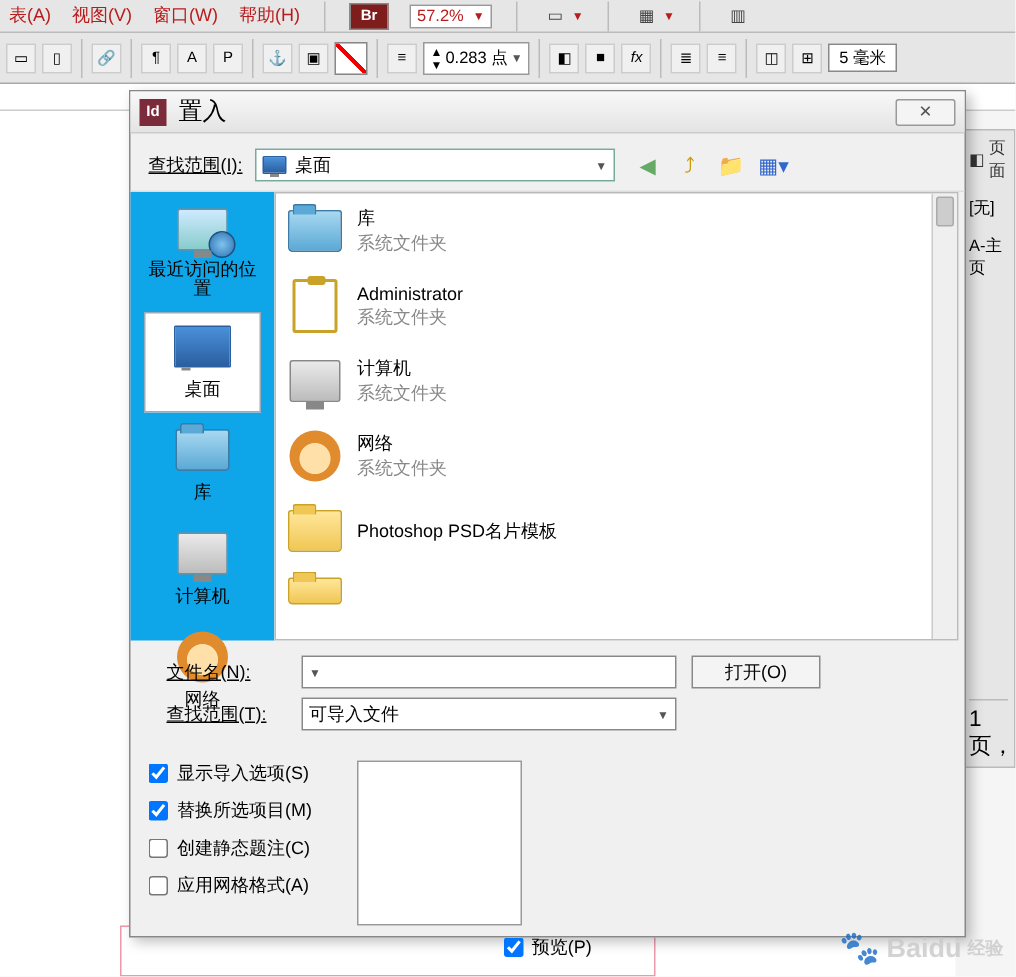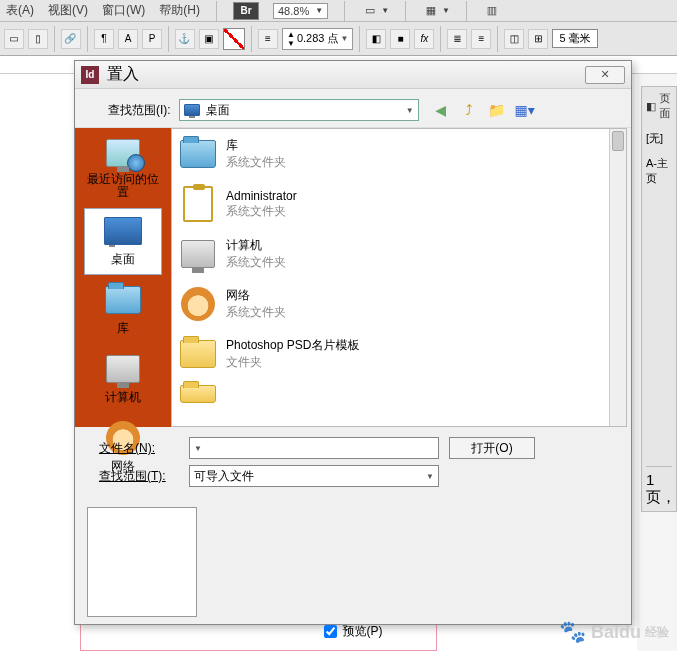--- a/index.html
+++ b/index.html
@@ -1,22 +1,22 @@
 <!DOCTYPE html>
 <html><head>
 <meta charset="utf-8">
 <style>
   * { box-sizing: border-box; margin: 0; padding: 0; font-family: "Microsoft YaHei", "SimSun", sans-serif; }
   body { background: #fff; width: 677px; height: 651px; overflow: hidden; position: relative; }
   
   
   .menubar { display:flex; align-items:center; height:22px; background:#e6e6e6; border-bottom:1px solid #bbb; font-size:12px; padding-left:6px; gap:14px;}
-  .menubar span { color:#404040; }
+  .menubar span { color:#b91c1c; }
   .menu-sep { width:1px; height:20px; background:#bbb; margin:0 2px; }
-  .br-btn { width:26px; height:18px; background:#404040; color:#fff; display:flex; align-items:center; justify-content:center; font-size:10px; font-weight:bold; border:1px solid #888;}
+  .br-btn { width:26px; height:18px; background:#7f1d1d; color:#fff; display:flex; align-items:center; justify-content:center; font-size:10px; font-weight:bold; border:1px solid #888;}
   .zoom-box { display:flex; align-items:center; border:1px solid #999; background:#fff; padding:1px 4px; font-size:11px; gap:6px;}
   .dd-arrow { font-size:8px; color:#555;}
   .menugroup { display:flex; align-items:center; gap:2px;}
   .tool-ico { width:18px; height:18px; border:1px solid transparent; display:flex; align-items:center; justify-content:center; font-size:11px; color:#444;}
   
   
   .toolbar2 { display:flex; align-items:center; height:34px; background:#e6e6e6; border-bottom:1px solid #aaa; font-size:11px; padding:0 4px; gap:4px; overflow:hidden;}
   .tb-btn { width:20px; height:20px; border:1px solid #ccc; background:#f0f0f0; display:flex; align-items:center; justify-content:center; font-size:10px;}
   .tb-sep { width:1px; height:26px; background:#bbb; margin:0 2px;}
   .swatch-red { width:22px; height:22px; background:linear-gradient(45deg,#fff 45%,#e00 45%,#e00 55%,#fff 55%); border:1px solid #888;}
@@ -25,38 +25,38 @@
   
   
   .workspace { position:absolute; top:56px; left:0; right:0; bottom:0; background:#f5f5f5;}
   .ruler-top { height:18px; background:#fff; border-bottom:1px solid #ccc; font-size:8px; color:#888;}
   .canvas-bg { position:absolute; top:18px; left:0; right:40px; bottom:0; background:#fff;}
   .canvas-bg::after{content:""; position:absolute; bottom:0; left:80px; right:200px; height:32px; border:1px solid #e9a;}
   .right-expand { position:absolute; right:0; top:86px; width:36px; background:#e6e6e6; font-size:11px; padding:4px; border:1px solid #bbb; display:flex; flex-direction:column; gap:10px;}
   .panel-ic { display:flex; align-items:center; gap:3px; font-size:11px; color:#333;}
   
   
-  .dialog { position:absolute; left:74px; top:60px; width:558px; height:565px; background:#f0f0f0; border:1px solid #888; box-shadow:3px 3px 8px rgba(0,0,0,.25);}
+  .dialog { position:absolute; left:86px; top:60px; width:558px; height:565px; background:#f0f0f0; border:1px solid #888; box-shadow:3px 3px 8px rgba(0,0,0,.25);}
   .titlebar { height:28px; background:linear-gradient(#f8f8f8,#e4e4e4); border-bottom:1px solid #ccc; display:flex; align-items:center; padding:0 6px; gap:8px;}
   .id-icon { width:18px; height:18px; background:#7b2b3a; color:#fff; display:flex; align-items:center; justify-content:center; font-size:10px; font-weight:bold;}
   .titlebar-title { font-size:16px; flex:1; color:#000;}
   .close-btn { width:40px; height:18px; border:1px solid #999; border-radius:2px; background:#f4f4f4; display:flex; align-items:center; justify-content:center; font-size:11px; color:#555;}
   
   
   .lookin-row { display:flex; align-items:center; padding:10px 12px 6px 12px; gap:8px; font-size:12px;}
-  .lookin-label { margin-left:21px;}
+  .lookin-label { text-decoration:underline;}
   .lookin-select { flex:1; max-width:240px; height:22px; border:1px solid #7a9; background:#fff; display:flex; align-items:center; padding:0 4px; gap:6px; font-size:12px;}
   .monitor-ico { width:16px; height:12px; background:linear-gradient(#4a90d9,#2a5fa0); border:1px solid #2a5fa0; border-radius:1px; position:relative;}
   .monitor-ico::after{content:""; position:absolute; bottom:-3px; left:4px; width:6px; height:2px; background:#888;}
   .nav-icons { display:flex; gap:8px; margin-left:4px;}
   .nav-ico { width:20px; height:20px; display:flex; align-items:center; justify-content:center; font-size:14px;}
   
   
   .file-main { display:flex; height:300px; border-top:1px solid #ddd;}
-  .places { width:96px; background:#c2410c; display:flex; flex-direction:column; align-items:center; padding-top:2px; gap:2px;}
+  .places { width:96px; background:#0ea5e9; display:flex; flex-direction:column; align-items:center; padding-top:2px; gap:2px;}
   .place { width:78px; display:flex; flex-direction:column; align-items:center; padding:4px 0 6px 0; font-size:12px; gap:2px; border:1px solid transparent;}
   .place.sel { background:#fff; border:1px solid #9ab;}
   .place-ico { width:42px; height:36px; display:flex; align-items:center; justify-content:center;}
   .filelist { flex:1; background:#fff; border:1px solid #bbb; margin:0 4px 0 0; overflow-y:auto; position:relative;}
   .file-item { display:flex; align-items:center; gap:10px; padding:6px 8px; height:50px;}
   .fi-ico { width:36px; height:36px; display:flex; align-items:center; justify-content:center;}
   .fi-text { display:flex; flex-direction:column; font-size:12px;}
   .fi-name { color:#000;}
   .fi-sub { color:#888;}
   .vscroll { position:absolute; right:0; top:0; bottom:0; width:17px; background:#efefef; border-left:1px solid #ccc;}
@@ -97,21 +97,21 @@
 <body>
 
 <div class="menubar">
   <span>表(A)</span>
   <span>视图(V)</span>
   <span>窗口(W)</span>
   <span>帮助(H)</span>
   <div class="menu-sep"></div>
   <div class="br-btn">Br</div>
   <div class="zoom-box">
-    <span>48.8%</span>
+    <span>57.2%</span>
     <span class="dd-arrow">▼</span>
   </div>
   <div class="menu-sep"></div>
   <div class="menugroup">
     <div class="tool-ico">▭</div>
       <span class="dd-arrow">▼</span>
   </div>
   <div class="menu-sep"></div>
   <div class="menugroup">
     <div class="tool-ico">▦</div>
@@ -264,21 +264,20 @@
             <span class="fi-name">网络</span>
             <span class="fi-sub">系统文件夹</span>
           </div>
       </div>
       <div class="file-item">
         <div class="fi-ico">
             <div class="folder-y"></div>
           </div>
         <div class="fi-text">
             <span class="fi-name">Photoshop PSD名片模板</span>
-            <span class="fi-sub">文件夹</span>
           </div>
       </div>
       <div class="file-item" style="height:30px;">
         <div class="fi-ico">
             <div class="folder-y" style="height:18px;"></div>
           </div>
       </div>
       <div class="vscroll">
           <div class="thumb"></div>
         </div>
@@ -296,20 +295,38 @@
     <div class="field-row">
       <label>查找范围(T):</label>
       <div class="combo">
         <span>可导入文件</span>
         <span class="dd-arrow">▼</span>
       </div>
     </div>
   </div>
 
   <div class="bottom-area">
+    <div class="checks">
+      <label class="chk">
+          <input type="checkbox" checked="" style="">
+          <span>显示导入选项(S)</span>
+        </label>
+      <label class="chk">
+          <input type="checkbox" checked="" style="">
+          <span>替换所选项目(M)</span>
+        </label>
+      <label class="chk">
+          <input type="checkbox" style="">
+          <span>创建静态题注(C)</span>
+        </label>
+      <label class="chk">
+          <input type="checkbox" style="">
+          <span>应用网格格式(A)</span>
+        </label>
+    </div>
     <div>
       <div class="preview-box"></div>
     </div>
   </div>
   <div class="preview-row">
     <label class="chk">
         <input type="checkbox" checked="" style="">
         <span>预览(P)</span>
       </label>
   </div>

